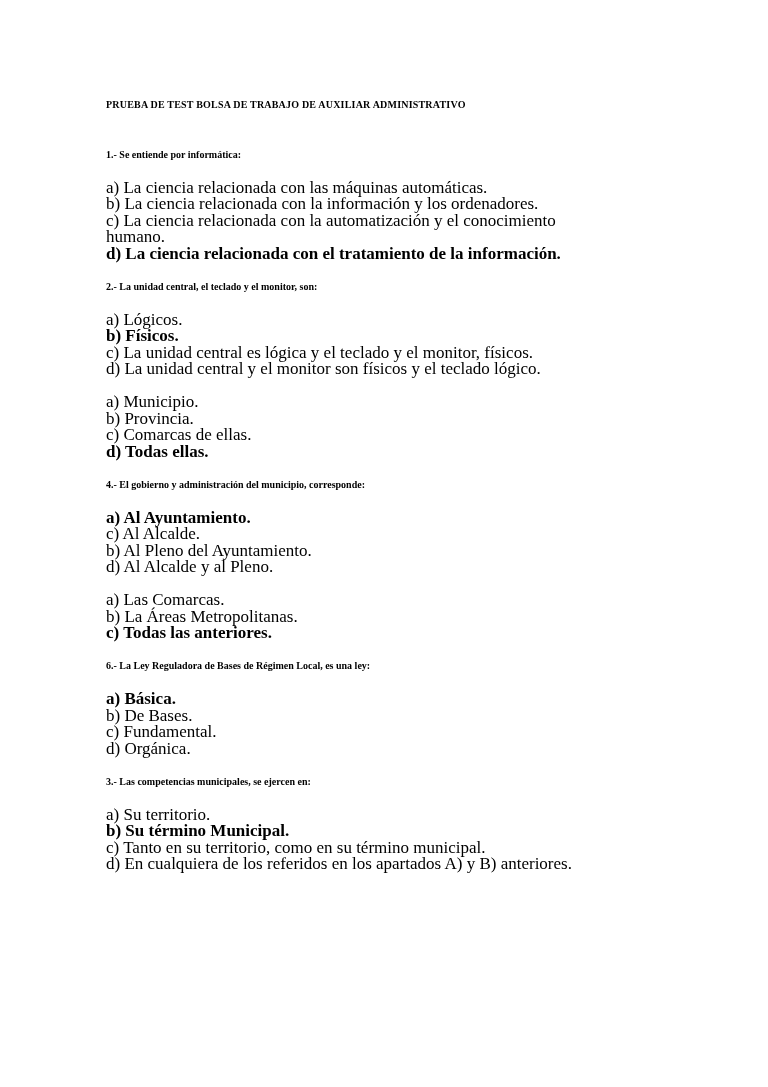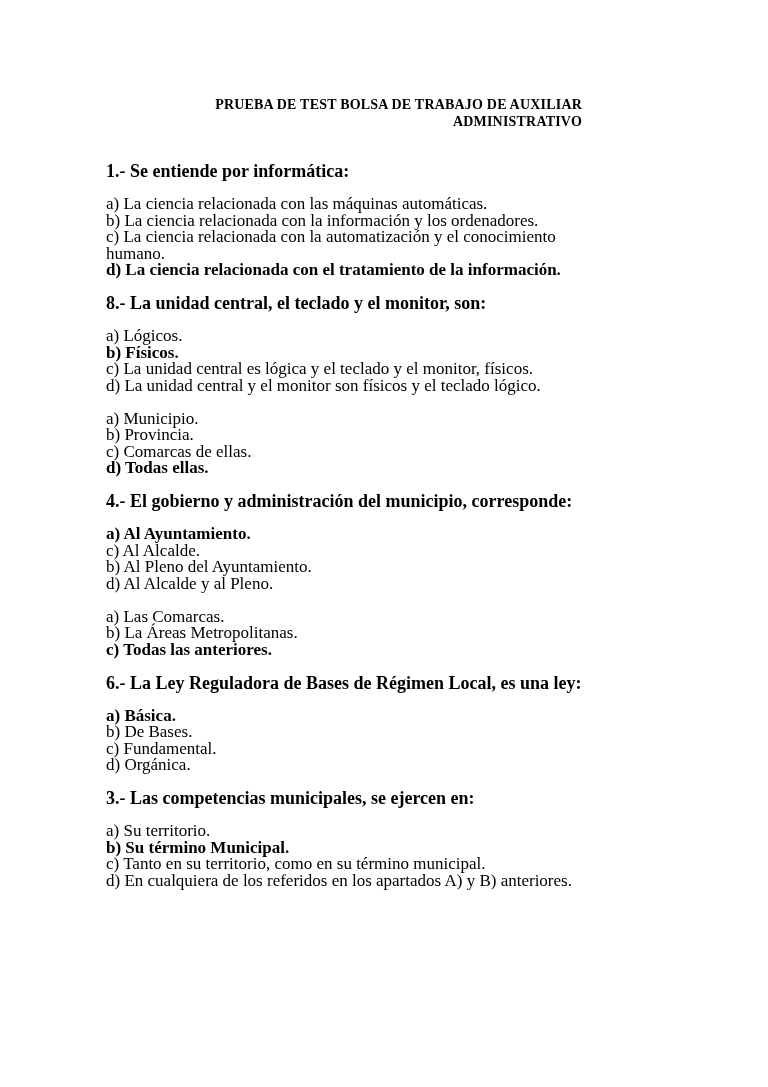--- a/index.html
+++ b/index.html
@@ -14,29 +14,29 @@
     font-family: "Liberation Serif", serif;
     color: #000000;
   }
   .page {
     box-sizing: border-box;
     width: 768px;
     height: 1087px;
     padding: 97px 186px 20px 106px;
   }
   .title {
-    font-size: 14px;
+    font-size: 10px;
     line-height: 16.5px;
     font-weight: bold;
-    text-align: right;
+    text-align: left;
     margin: 0 0 33px 0;
     letter-spacing: 0.2px;
   }
   .q-header {
-    font-size: 18px;
+    font-size: 10px;
     line-height: 16.5px;
     font-weight: bold;
     margin: 0 0 16.5px 0;
   }
   .option {
     font-size: 17px;
     line-height: 16.5px;
     margin: 0;
   }
   .option.bold {
@@ -54,21 +54,21 @@
 
   <section class="question">
     <p class="q-header">1.- Se entiende por informática:</p>
     <p class="option">a) La ciencia relacionada con las máquinas automáticas.</p>
     <p class="option">b) La ciencia relacionada con la información y los ordenadores.</p>
     <p class="option">c) La ciencia relacionada con la automatización y el conocimiento humano.</p>
     <p class="option bold">d) La ciencia relacionada con el tratamiento de la información.</p>
   </section>
 
   <section class="question">
-    <p class="q-header">8.- La unidad central, el teclado y el monitor, son:</p>
+    <p class="q-header">2.- La unidad central, el teclado y el monitor, son:</p>
     <p class="option">a) Lógicos.</p>
     <p class="option bold">b) Físicos.</p>
     <p class="option">c) La unidad central es lógica y el teclado y el monitor, físicos.</p>
     <p class="option">d) La unidad central y el monitor son físicos y el teclado lógico.</p>
   </section>
 
   <section class="question">
     <p class="option">a) Municipio.</p>
     <p class="option">b) Provincia.</p>
     <p class="option">c) Comarcas de ellas.</p>

